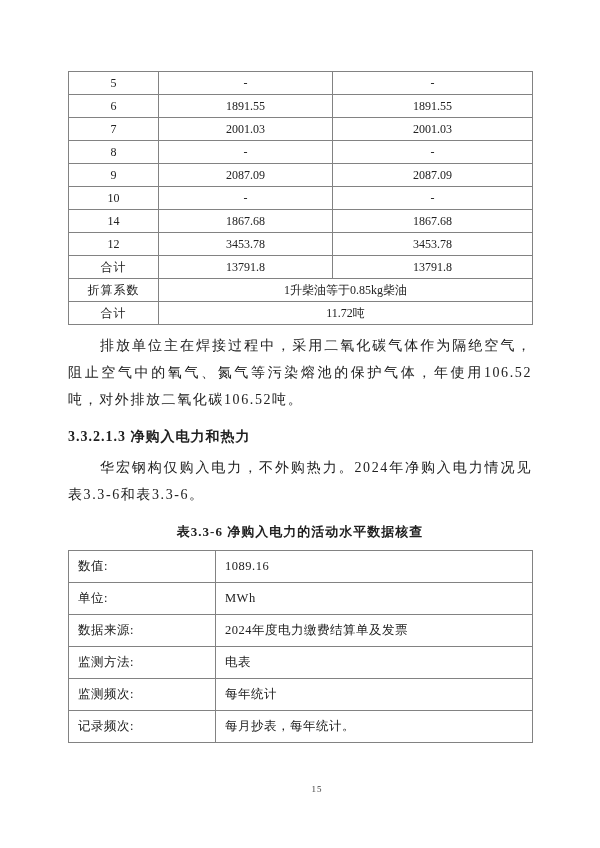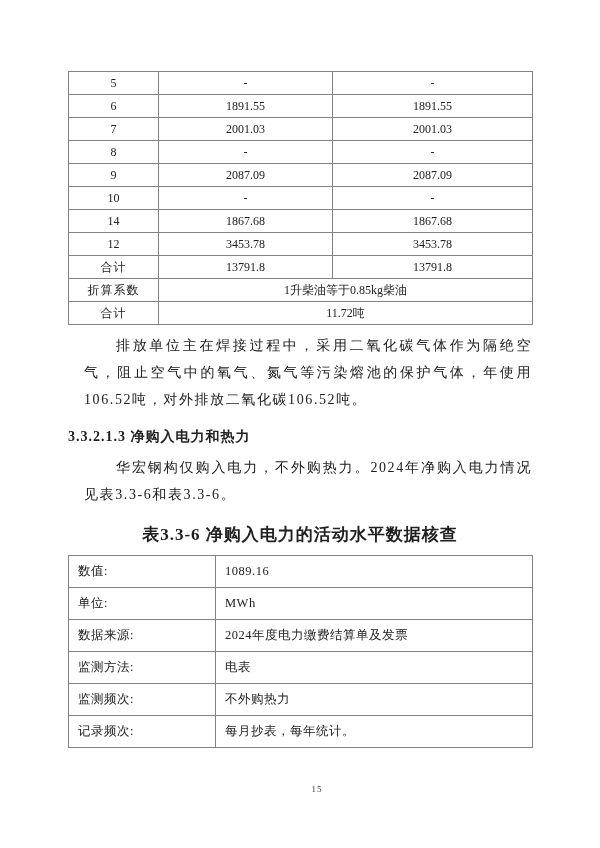--- a/index.html
+++ b/index.html
@@ -41,28 +41,28 @@
     font-weight: bold;
     margin: 10px 0 0 0;
     letter-spacing: 1px;
     line-height: 20px;
   }
   p.body {
     font-size: 14px;
     line-height: 27px;
     text-align: justify;
     text-indent: 32px;
-    margin: 7px 0 0 16px;
+    margin: 7px 0 0 0;
     letter-spacing: 1.6px;
   }
   .caption {
     margin-top: 15px;
     text-align: center;
     font-weight: bold;
-    font-size: 17px;
+    font-size: 13px;
     letter-spacing: 1px;
   }
   table.t2 {
     margin-top: 9px;
     border-collapse: collapse;
     width: 464px;
     table-layout: fixed;
   }
   table.t2 td {
     border: 1px solid #828282;
@@ -179,21 +179,21 @@
         <tr>
           <td>数据来源:</td>
           <td>2024年度电力缴费结算单及发票</td>
         </tr>
         <tr>
           <td>监测方法:</td>
           <td>电表</td>
         </tr>
         <tr>
           <td>监测频次:</td>
-          <td>不外购热力</td>
+          <td>每年统计</td>
         </tr>
         <tr>
           <td>记录频次:</td>
           <td>每月抄表，每年统计。</td>
         </tr>
       </tbody>
     </table>
 
   </div>
 

